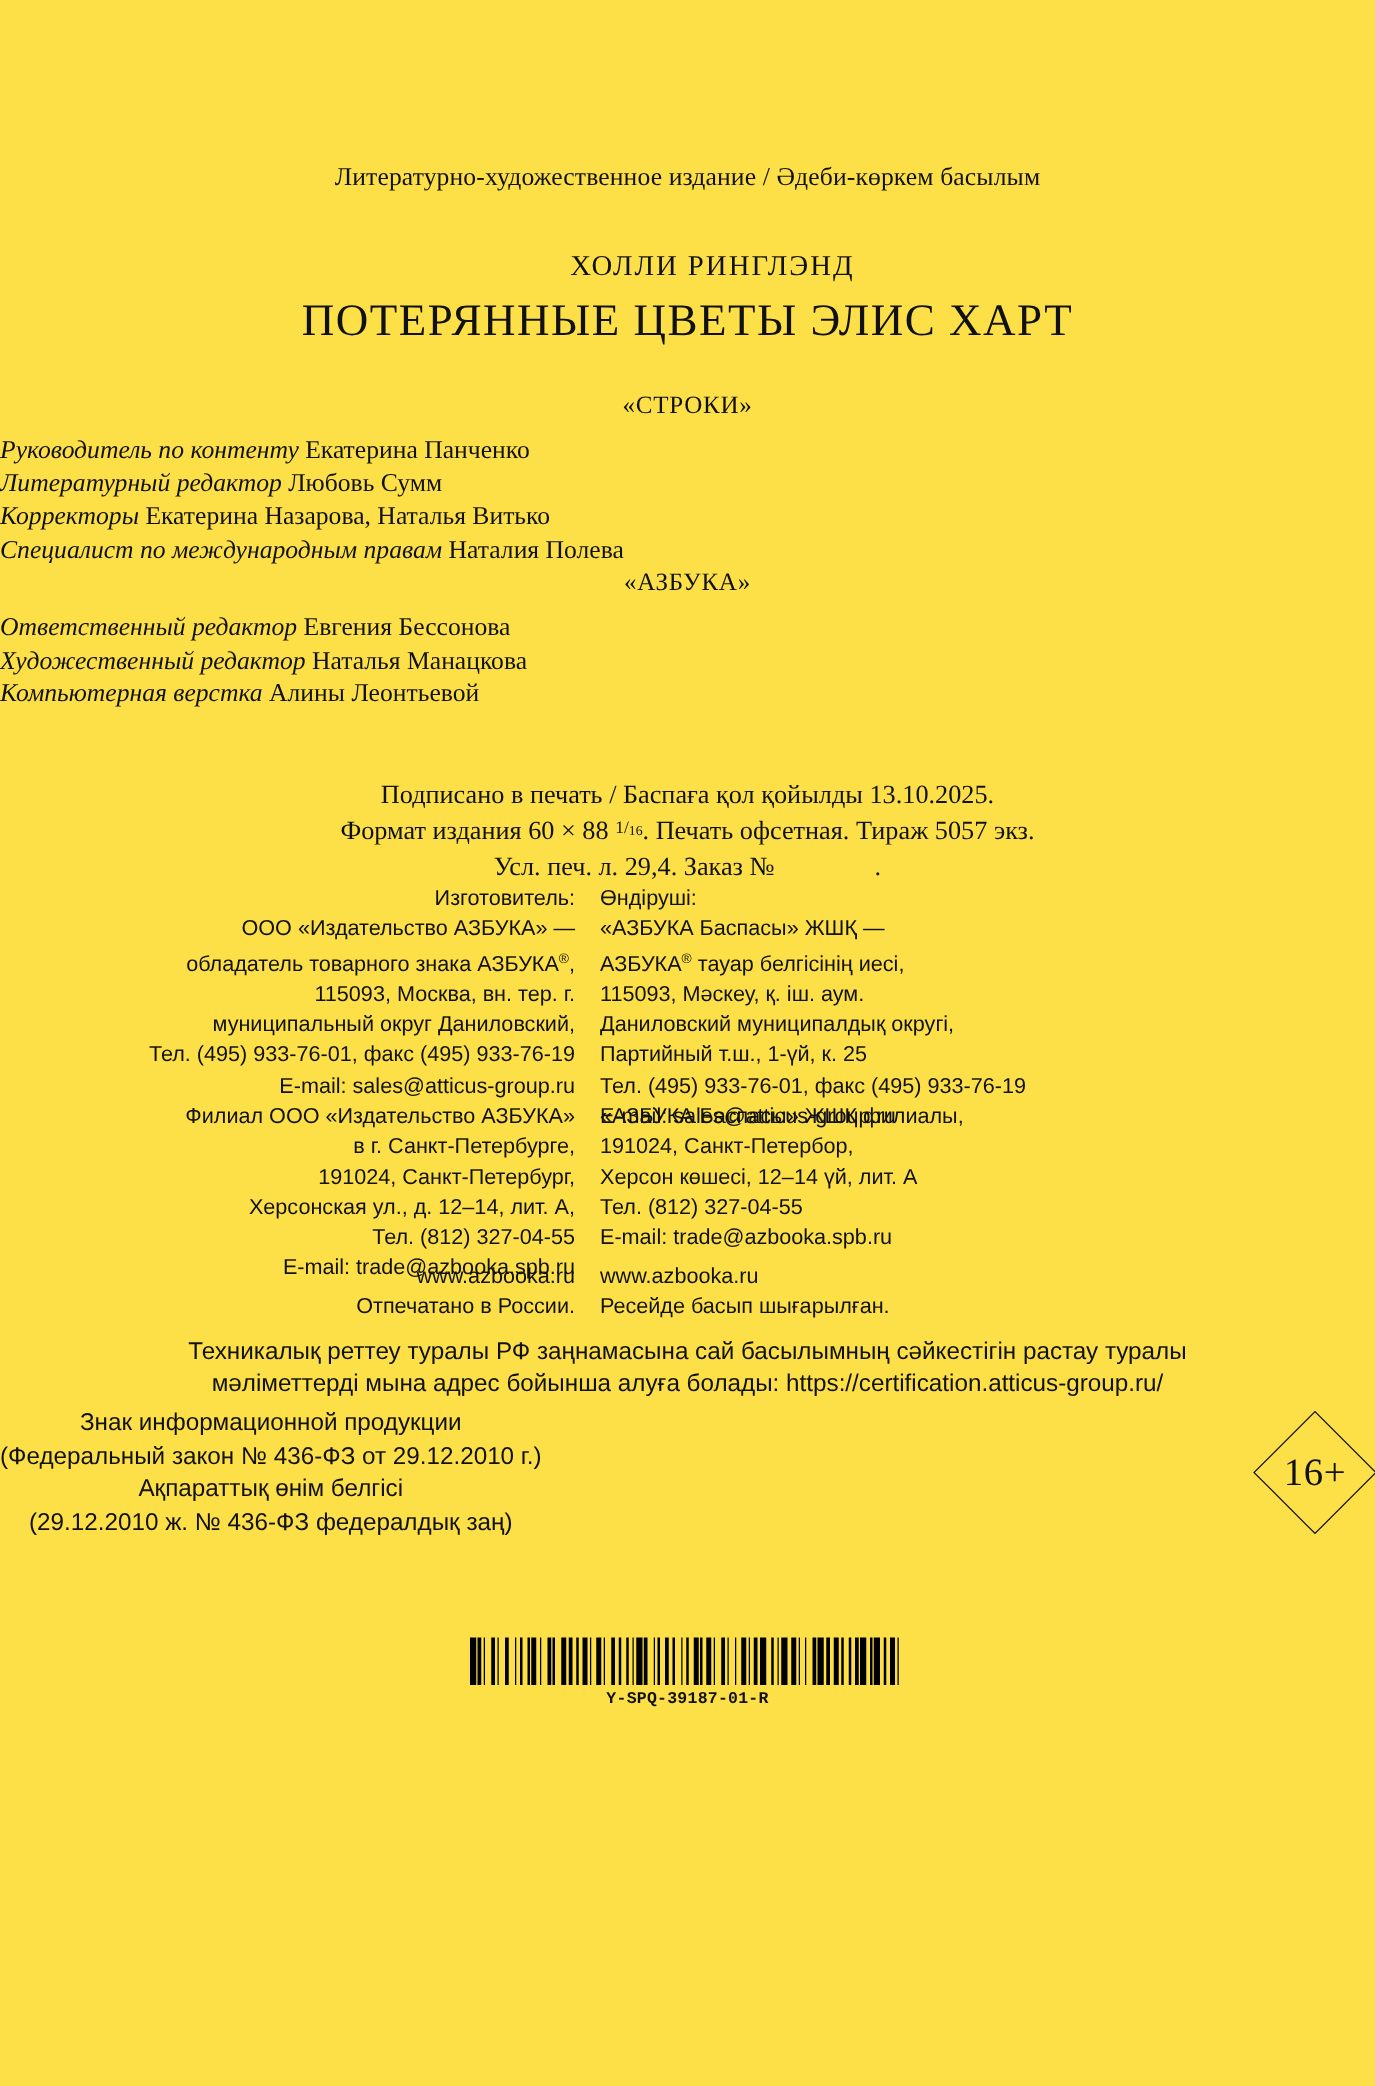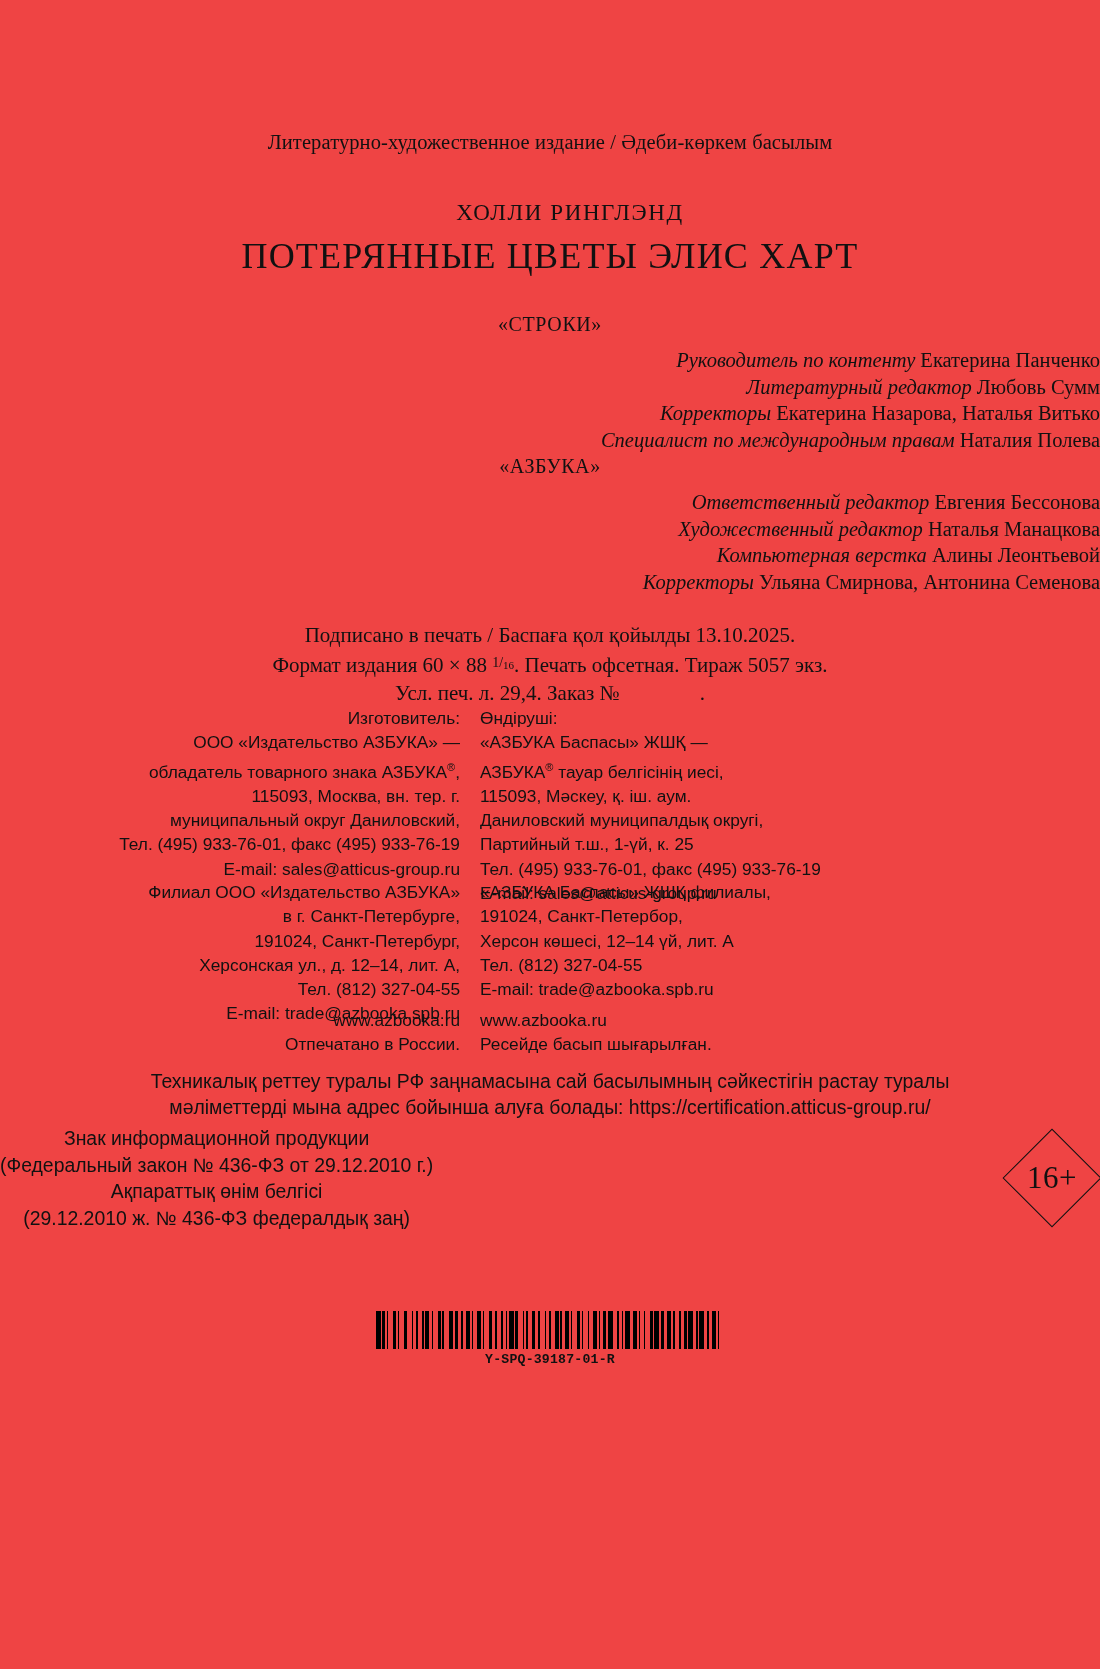--- a/index.html
+++ b/index.html
@@ -13,21 +13,21 @@
     position: relative;
     font-family: "Liberation Serif", serif;
     color: #111111;
     overflow: hidden;
   }
   .page {
     position: absolute;
     left: 0; top: 0;
     width: 1100px;
     height: 1669px;
-    background: #ef4444;
+    background: #fde047;
   }
   .serif { font-family: "Liberation Serif", serif; }
   .sans  { font-family: "Liberation Sans", sans-serif; }
 
   
   #edition-type {
     position: absolute;
     left: 0; top: 131px;
     width: 1100px;
     text-align: center;
@@ -54,21 +54,21 @@
     letter-spacing: 1.2px;
   }
 
   
   .credits-heading {
     text-align: center;
     font-size: 20px;
     letter-spacing: 0.6px;
   }
   .credit-line {
-    text-align: right;
+    text-align: left;
     font-size: 20.5px;
     line-height: 26.5px;
   }
   .credit-line .role { font-style: italic; }
 
   #credits-stroki {
     position: absolute;
     left: 0; top: 313px;
     width: 1100px;
   }
@@ -261,24 +261,20 @@
         <span class="role">Ответственный редактор</span>
         <span class="name">Евгения Бессонова</span>
       </div>
       <div class="credit-line serif">
         <span class="role">Художественный редактор</span>
         <span class="name">Наталья Манацкова</span>
       </div>
       <div class="credit-line serif">
         <span class="role">Компьютерная верстка</span>
         <span class="name">Алины Леонтьевой</span>
-      </div>
-      <div class="credit-line serif">
-        <span class="role">Корректоры</span>
-        <span class="name">Ульяна Смирнова, Антонина Семенова</span>
       </div>
     </div>
   </div>
 
   <div id="print-info" class="serif">
     <div>Подписано в печать / Баспаға қол қойылды 13.10.2025.</div>
     <div>
       <span>Формат издания 60 × 88 </span><span class="frac"><span>1</span>/<span class="den">16</span></span><span>. Печать офсетная. Тираж 5057 экз.</span>
     </div>
     <div>

